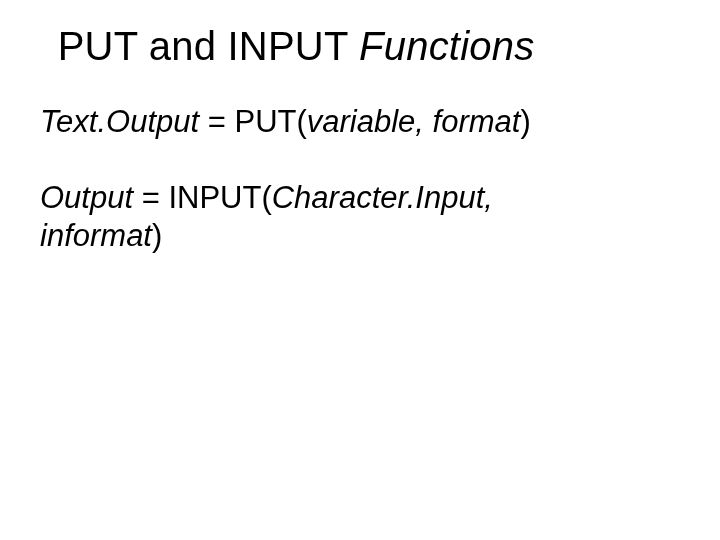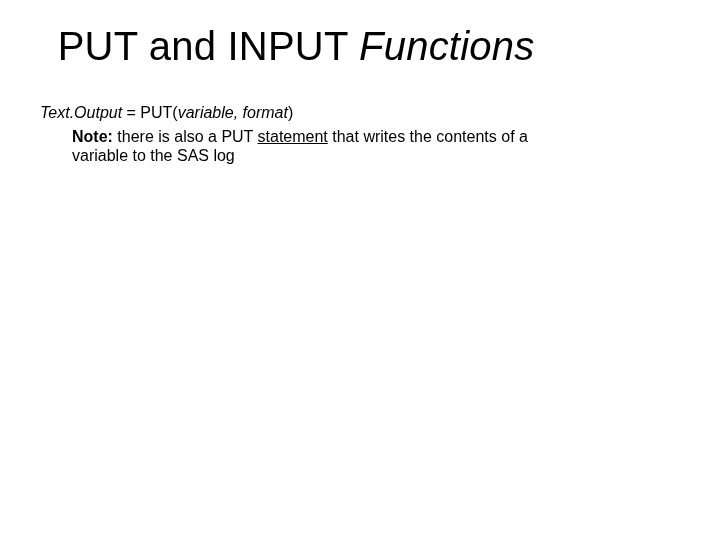--- a/index.html
+++ b/index.html
@@ -21,21 +21,21 @@
     font-size: 40px;
     text-align: center;
     margin: 6px 0 34px 0;
     font-weight: 400;
     letter-spacing: 0.2px;
   }
   .title .italic {
     font-style: italic;
   }
   .body {
-    font-size: 16px;
+    font-size: 31px;
     line-height: 1.22;
   }
   .para {
     margin: 0 0 4px 0;
   }
   .indent {
     margin-left: 32px;
   }
   .italic { font-style: italic; }
   .bold { font-weight: bold; }
@@ -53,22 +53,22 @@
     <span>PUT and INPUT </span><span class="italic">Functions</span>
   </h1>
 
   <div class="body">
 
     <div class="para">
       <span class="italic">Text.Output</span><span> = PUT(</span><span class="italic">variable, format</span><span>)</span>
     </div>
 
 
-    <div class="para indent">
-      <span class="bold">Note:</span><span>  there is also a PUT </span><span class="underline">statement</span><span> that writes the contents of a variable to the SAS log</span>
-    </div>
 
     <div class="gap"></div>
 
+    <div class="para">
+      <span class="italic">Output</span><span> = INPUT(</span><span class="italic">Character.Input, informat</span><span>)</span>
+    </div>
 
 
   </div>
 </div>
 
 </body></html>

